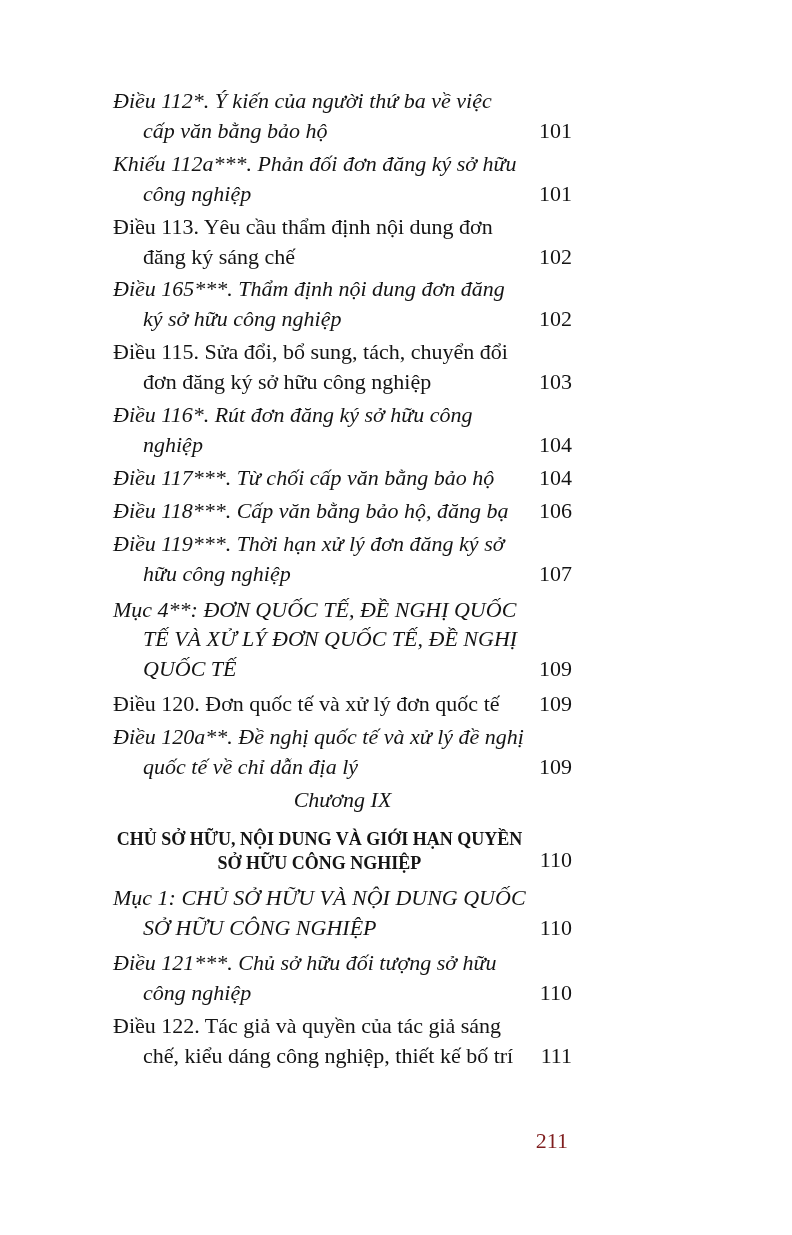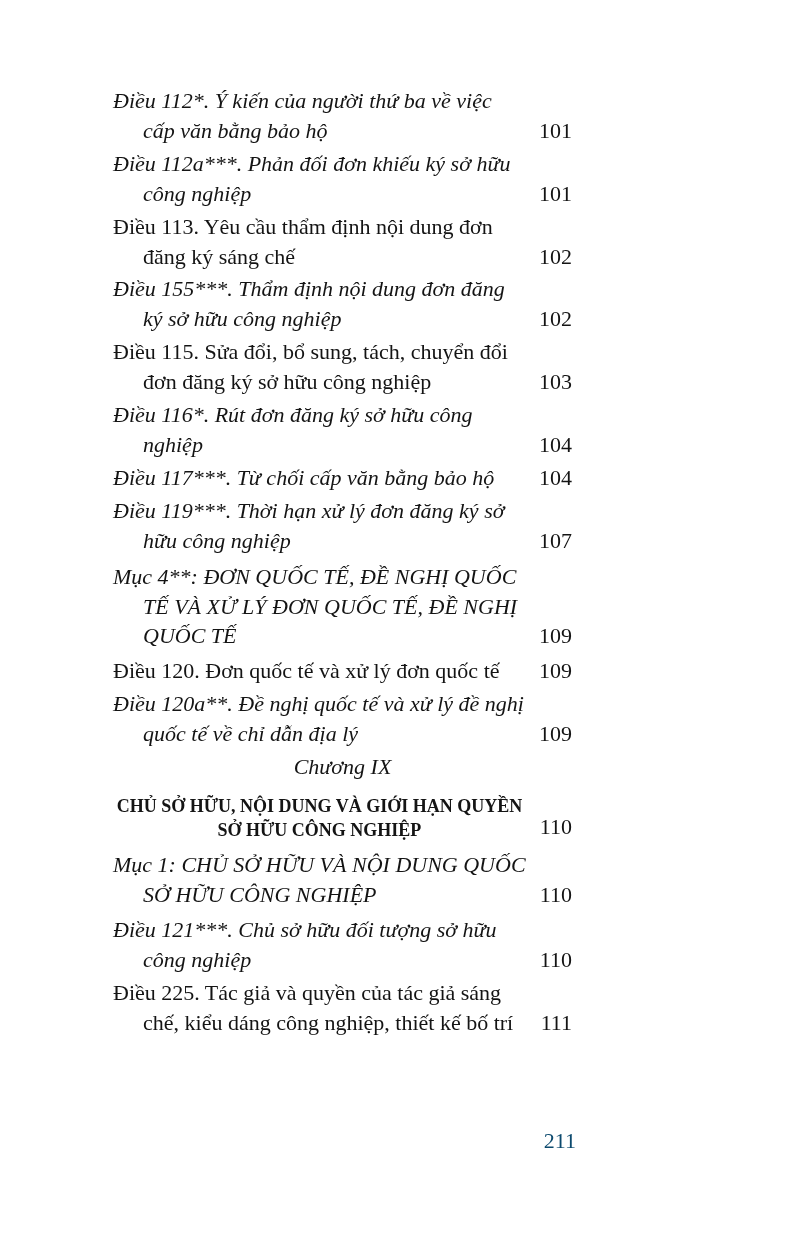--- a/index.html
+++ b/index.html
@@ -73,66 +73,70 @@
   .entry--chapter-title .entry-text {
     font-weight: bold;
     font-size: 18px;
     text-align: center;
     padding-left: 0;
     text-indent: 0;
     line-height: 1.34;
   }
   .footer-page-number {
     position: absolute;
-    right: 96px;
+    right: 104px;
     top: 1128px;
     font-size: 22px;
-    color: #0c4a6e;
+    color: #7f1d1d;
   }
 </style>
 </head>
 <body>
 
 <div class="page">
   <div class="toc" id="toc-list">
   <div class="entry entry--italic">
     <span class="entry-text">Điều 112*. Ý kiến của người thứ ba về việc cấp văn bằng bảo hộ</span>
     <span class="entry-page">101</span>
   </div>
 
   <div class="entry entry--italic">
-    <span class="entry-text">Điều 112a***. Phản đối đơn khiếu ký sở hữu công nghiệp</span>
+    <span class="entry-text">Khiếu 112a***. Phản đối đơn đăng ký sở hữu công nghiệp</span>
     <span class="entry-page">101</span>
   </div>
 
   <div class="entry entry--regular">
     <span class="entry-text">Điều 113. Yêu cầu thẩm định nội dung đơn đăng ký sáng chế</span>
     <span class="entry-page">102</span>
   </div>
 
   <div class="entry entry--italic">
-    <span class="entry-text">Điều 155***. Thẩm định nội dung đơn đăng ký sở hữu công nghiệp</span>
+    <span class="entry-text">Điều 165***. Thẩm định nội dung đơn đăng ký sở hữu công nghiệp</span>
     <span class="entry-page">102</span>
   </div>
 
   <div class="entry entry--regular">
     <span class="entry-text">Điều 115. Sửa đổi, bổ sung, tách, chuyển đổi đơn đăng ký sở hữu công nghiệp</span>
     <span class="entry-page">103</span>
   </div>
 
   <div class="entry entry--italic">
     <span class="entry-text">Điều 116*. Rút đơn đăng ký sở hữu công nghiệp</span>
     <span class="entry-page">104</span>
   </div>
 
   <div class="entry entry--italic">
     <span class="entry-text">Điều 117***. Từ chối cấp văn bằng bảo hộ</span>
     <span class="entry-page">104</span>
   </div>
 
+  <div class="entry entry--italic">
+    <span class="entry-text">Điều 118***. Cấp văn bằng bảo hộ, đăng bạ</span>
+    <span class="entry-page">106</span>
+  </div>
 
   <div class="entry entry--italic">
     <span class="entry-text">Điều 119***. Thời hạn xử lý đơn đăng ký sở hữu công nghiệp</span>
     <span class="entry-page">107</span>
   </div>
 
 
   <div class="entry entry--section">
     <span class="entry-text">Mục 4**: ĐƠN QUỐC TẾ, ĐỀ NGHỊ QUỐC TẾ VÀ XỬ LÝ ĐƠN QUỐC TẾ, ĐỀ NGHỊ QUỐC TẾ</span>
     <span class="entry-page">109</span>
@@ -162,19 +166,19 @@
     <span class="entry-text">Mục 1: CHỦ SỞ HỮU VÀ NỘI DUNG QUỐC SỞ HỮU CÔNG NGHIỆP</span>
     <span class="entry-page">110</span>
   </div>
 
   <div class="entry entry--italic">
     <span class="entry-text">Điều 121***. Chủ sở hữu đối tượng sở hữu công nghiệp</span>
     <span class="entry-page">110</span>
   </div>
 
   <div class="entry entry--regular">
-    <span class="entry-text">Điều 225. Tác giả và quyền của tác giả sáng chế, kiểu dáng công nghiệp, thiết kế bố trí</span>
+    <span class="entry-text">Điều 122. Tác giả và quyền của tác giả sáng chế, kiểu dáng công nghiệp, thiết kế bố trí</span>
     <span class="entry-page">111</span>
   </div>
 
 </div>
   <div class="footer-page-number">211</div>
 </div>
 
 </body></html>

